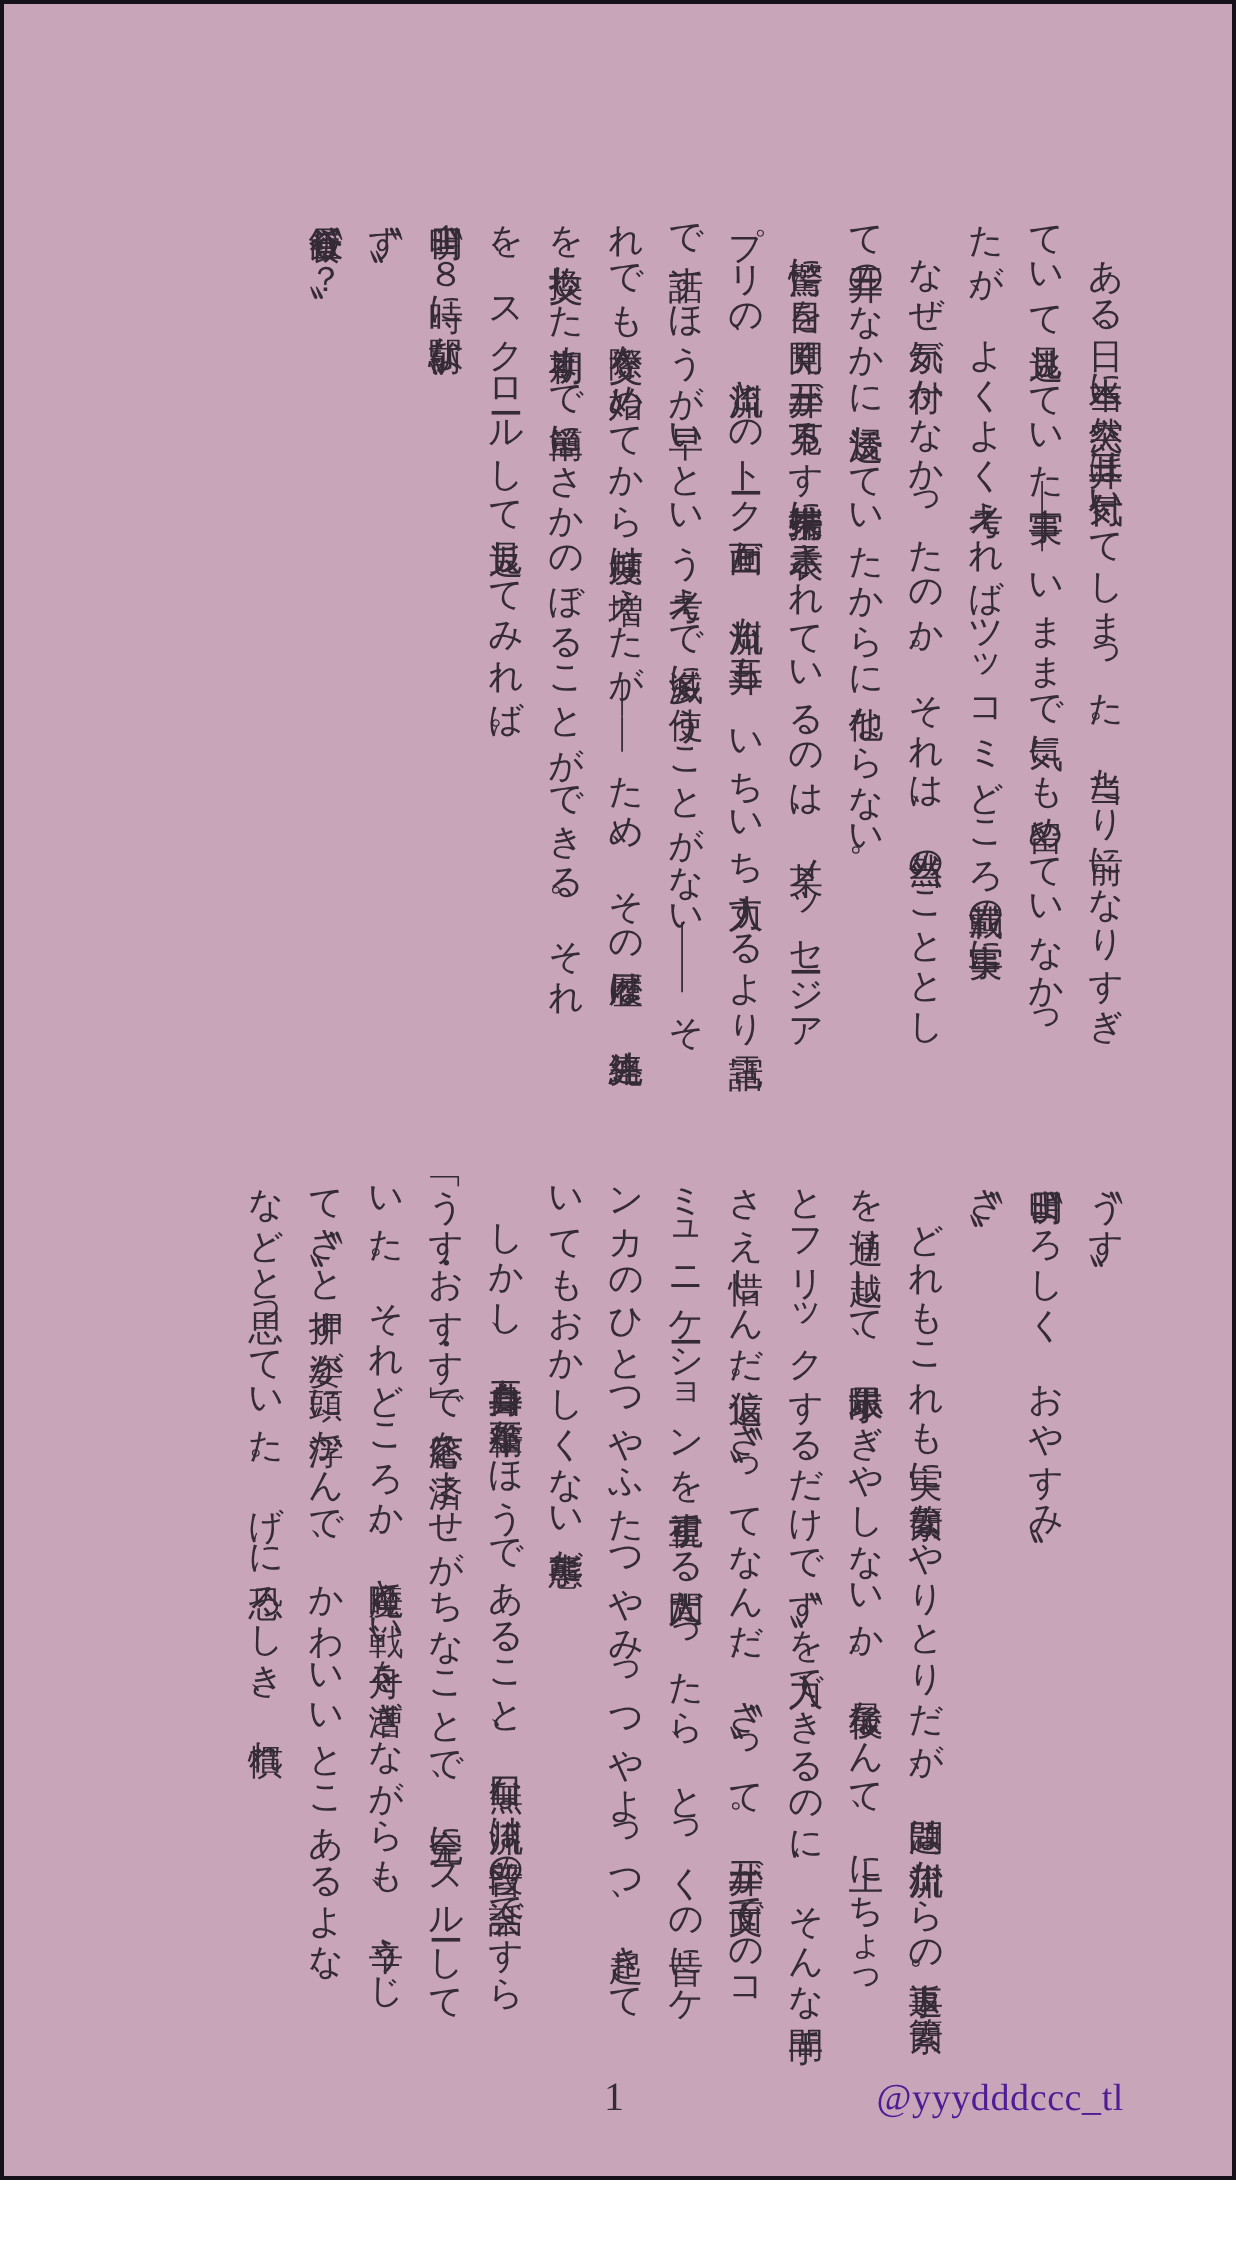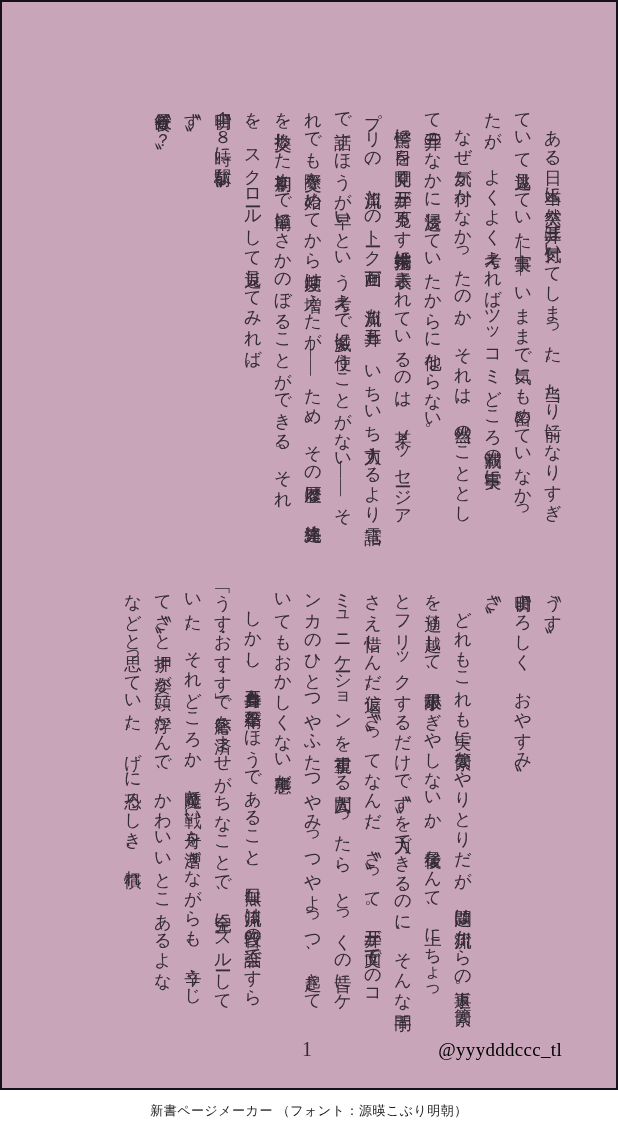--- a/index.html
+++ b/index.html
@@ -51,21 +51,21 @@
     text-align: center;
     font-size: 20px;
     color: #342b37;
   }
   .handle {
     position: absolute;
     right: 54px;
     top: 1037px;
     font-size: 19px;
     letter-spacing: 0.3px;
-    color: #000000;
+    color: #4c1d95;
   }
   .caption {
     position: absolute;
     left: 0;
     bottom: 0;
     width: 618px;
     height: 42px;
     background: #ffffff;
     display: flex;
     align-items: center;
@@ -97,16 +97,13 @@
       <p>〝明日よろしく　おやすみ〟</p>
       <p>〝さ〟</p>
       <p class="indent">どれもこれも実に簡素なやりとりだが、問題は流川からの返事。簡素を通り越して、最小限すぎやしないか。最後なんて、上にちょっとフリックするだけで〝す〟を入力できるのに、そんな手間さえ惜しんだ返信。〝さ〟ってなんだ、〝さ〟って。三井が文面でのコミュニケーションを重視する人間だったら、とっくの昔にケンカのひとつやふたつやみっつやよっつ、起きていてもおかしくない事態だ。</p>
       <p class="indent">しかし、三井自身も筆不精なほうであること、無口な流川は普段の会話ですら「うす・おす・す」で応答を済ませがちなことで、完全にスルーしていた。それどころか、睡魔と戦い舟を漕ぎながらも、辛うじて〝さ〟と押す姿が頭に浮かんで、かわいいとこあるよな、などと思っていた。げに恐ろしき、慣れ。</p>
     </div>
 
     <div class="pagenum">1</div>
     <div class="handle">@yyydddccc_tl</div>
   </div>
 
-  <div class="caption">
-    <span>新書ページメーカー （フォント：源暎こぶり明朝）</span>
-  </div>
 </div>
 
 </body></html>

